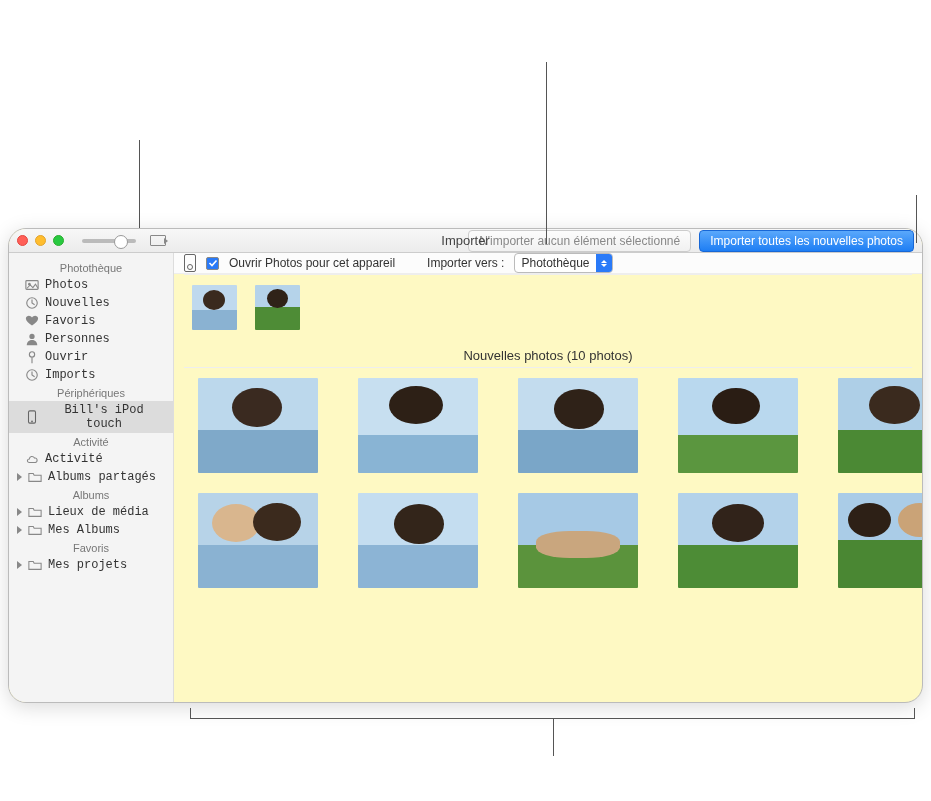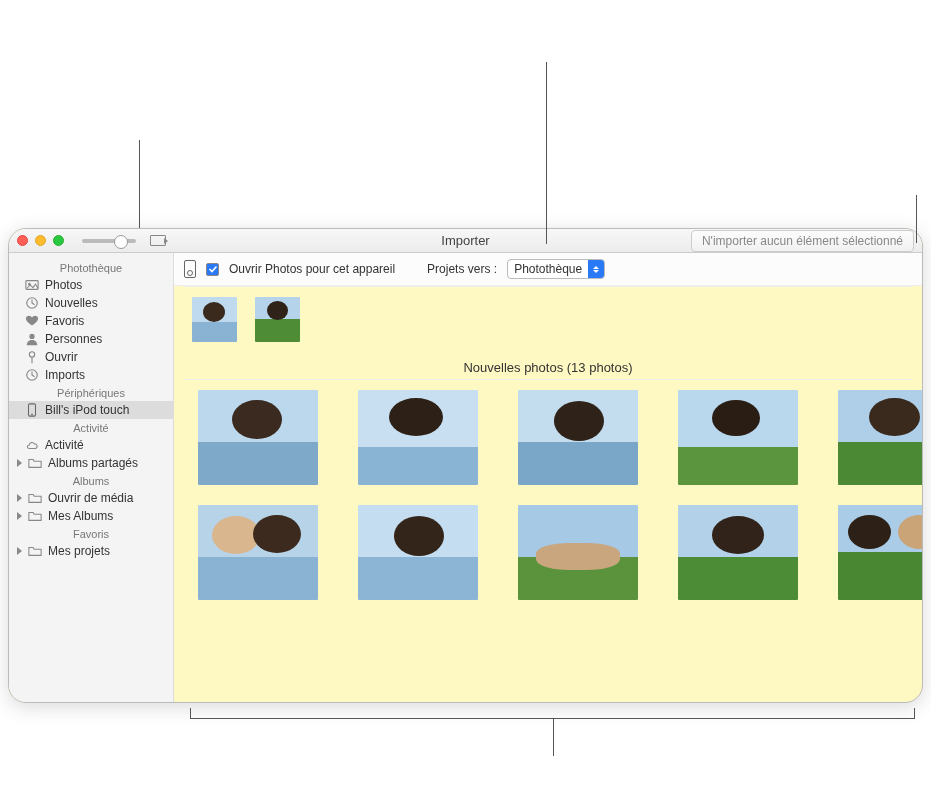--- a/index.html
+++ b/index.html
@@ -76,33 +76,33 @@
   }
 
   
   .body { flex:1; display:flex; overflow:hidden;text-align:center; }
   .sidebar {
     width:165px; background:#f4f4f4; border-right:1px solid #ddd;
     padding:6px 0; overflow:auto; font-size:12px;
   }
   .sb-header { color:#777; font-size:11px; padding:3px 10px 2px; font-weight:500;}
   .sb-item {
-    display:flex; align-items:center; gap:6px; padding:2px 10px 2px 16px; color:#333; cursor:default;
+    display:flex; align-items:center; gap:6px; padding:2px 10px 2px 16px; color:#333; cursor:default;font-family:Liberation Mono, monospace;
   }
   .sb-item.selected { background:#dcdcdc; }
   .sb-item .disclosure {
     width:0;height:0;border-top:4px solid transparent;border-bottom:4px solid transparent;border-left:5px solid #888; margin-left:-8px;
   }
   .sb-icon { width:14px; height:14px; display:flex; align-items:center; justify-content:center; color:#777;}
   .sb-icon svg { width:14px; height:14px; }
 
   
   .main { flex:1; display:flex; flex-direction:column; overflow:auto; }
   .import-bar {
-    display:flex; align-items:center; gap:10px; padding:6px 10px; border-bottom:1px solid #eee;
+    display:flex; align-items:center; gap:10px; padding:0 10px; border-bottom:1px solid #eee;
     background:#fcfcfc;
   }
   .device-icon { width:12px; height:18px; border:1px solid #666; border-radius:2px; position:relative;}
   .device-icon::after{ content:""; position:absolute; bottom:1px; left:50%; transform:translateX(-50%); width:4px;height:4px;border:1px solid #666;border-radius:50%;}
   .checkbox {
     width:13px;height:13px;border:1px solid #888;border-radius:2px;background:#2a7af8;display:flex;align-items:center;justify-content:center;
   }
   .checkbox svg{width:10px;height:10px;}
   .import-bar label{ font-size:12px; color:#333;}
   .select-wrap{
@@ -203,20 +203,21 @@
     <div class="traffic">
       <div class="dot red"></div>
       <div class="dot yellow"></div>
       <div class="dot green"></div>
     </div>
     <div class="zoom-slider"></div>
     <div class="exit-icon"></div>
     <div class="title-center">Importer</div>
     <div class="tb-right">
       <button class="tb-btn">N'importer aucun élément sélectionné</button>
+      <button class="tb-btn primary">Importer toutes les nouvelles photos</button>
     </div>
   </div>
 
   <div class="body">
 
     <div class="sidebar">
 
       <div class="sb-header">Photothèque</div>
       <div class="sb-item">
         <span class="sb-icon">
@@ -304,21 +305,21 @@
       </div>
 
       <div class="sb-header">Albums</div>
       <div class="sb-item">
         <span class="disclosure"></span>
         <span class="sb-icon">
             <svg viewBox="0 0 16 16">
               <path d="M1 4 L6 4 L7 6 L15 6 L15 13 L1 13 Z" fill="none" stroke="#888" stroke-width="1.2"></path>
             </svg>
           </span>
-        <span>Ouvrir de média</span>
+        <span>Lieux de média</span>
       </div>
       <div class="sb-item">
         <span class="disclosure"></span>
         <span class="sb-icon">
             <svg viewBox="0 0 16 16">
               <path d="M1 4 L6 4 L7 6 L15 6 L15 13 L1 13 Z" fill="none" stroke="#888" stroke-width="1.2"></path>
             </svg>
           </span>
         <span>Mes Albums</span>
       </div>
@@ -340,34 +341,34 @@
 
       <div class="import-bar">
         <div class="device-icon"></div>
         <div class="checkbox">
           <svg viewBox="0 0 10 10">
               <path d="M1.5 5 L4 7.5 L8.5 2.5" fill="none" stroke="#fff" stroke-width="1.6"></path>
             </svg>
         </div>
         <label>Ouvrir Photos pour cet appareil</label>
         <div style="width:12px"></div>
-        <label>Projets vers :</label>
+        <label>Importer vers :</label>
         <div class="select-wrap">
           <span>Photothèque</span>
           <div class="select-arrows"></div>
         </div>
       </div>
 
       <div class="hr"></div>
       <div class="thumb-row">
         <div class="thumb-small ts1"></div>
         <div class="thumb-small ts2"></div>
       </div>
 
-      <div class="section-title">Nouvelles photos (13 photos)</div>
+      <div class="section-title">Nouvelles photos (10 photos)</div>
       <div class="hr"></div>
       <div class="grid">
         <div class="thumb-large p p1"></div>
         <div class="thumb-large p p2"></div>
         <div class="thumb-large p p3"></div>
         <div class="thumb-large p p4"></div>
         <div class="thumb-large p p5"></div>
         <div class="thumb-large p p6"></div>
         <div class="thumb-large p p7"></div>
         <div class="thumb-large p p8"></div>

